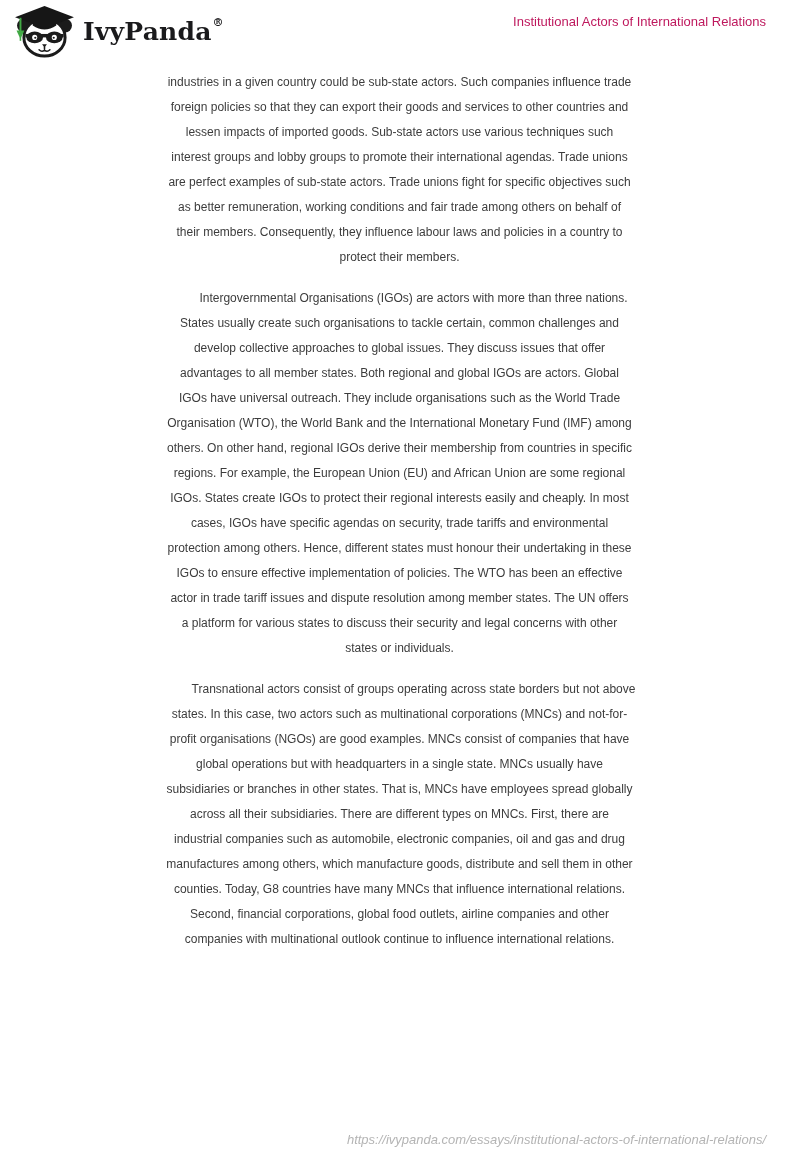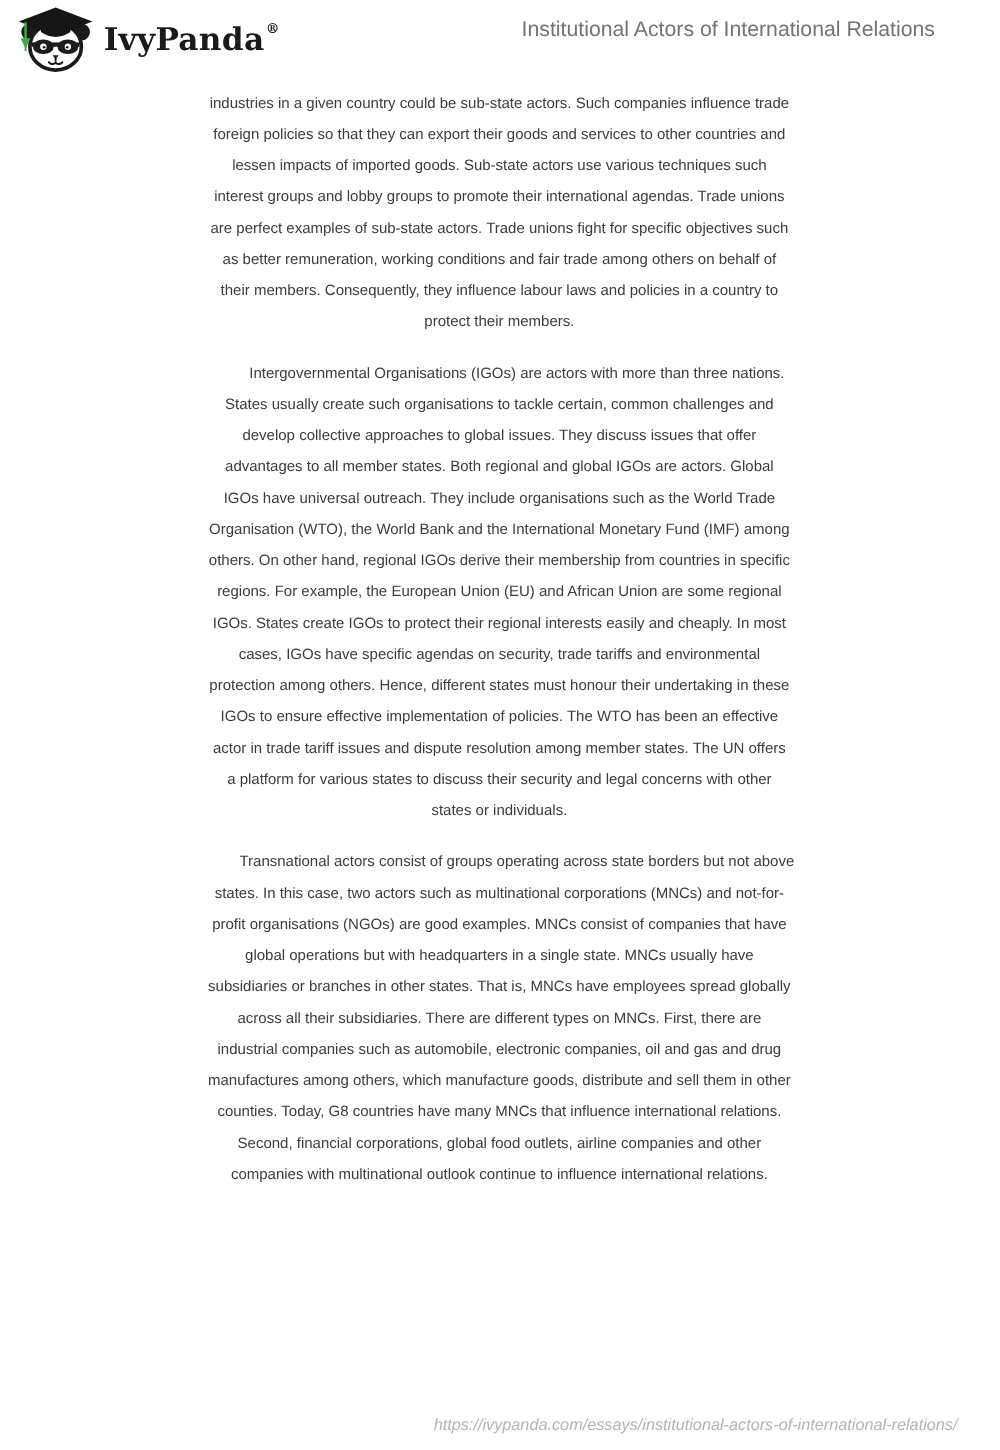--- a/index.html
+++ b/index.html
@@ -33,24 +33,24 @@
     font-family: "DejaVu Serif", serif;
     font-weight: 700;
     font-size: 11px;
     color: #1a1a1c;
     position: relative;
     top: -9px;
     margin-left: 1px;
   }
   .doc-title {
     position: absolute;
-    right: 52px;
+    right: 34px;
     top: 14px;
-    font-size: 17px;
-    color: #737373;
+    font-size: 13px;
+    color: #be185d;
     white-space: nowrap;
   }
   
   main { padding: 0 76px 0 75px; }
   main p {
     margin: 0 0 16px 0;
     font-size: 12px;
     line-height: 25px;
     color: #3c3c3c;
     white-space: pre-line;

